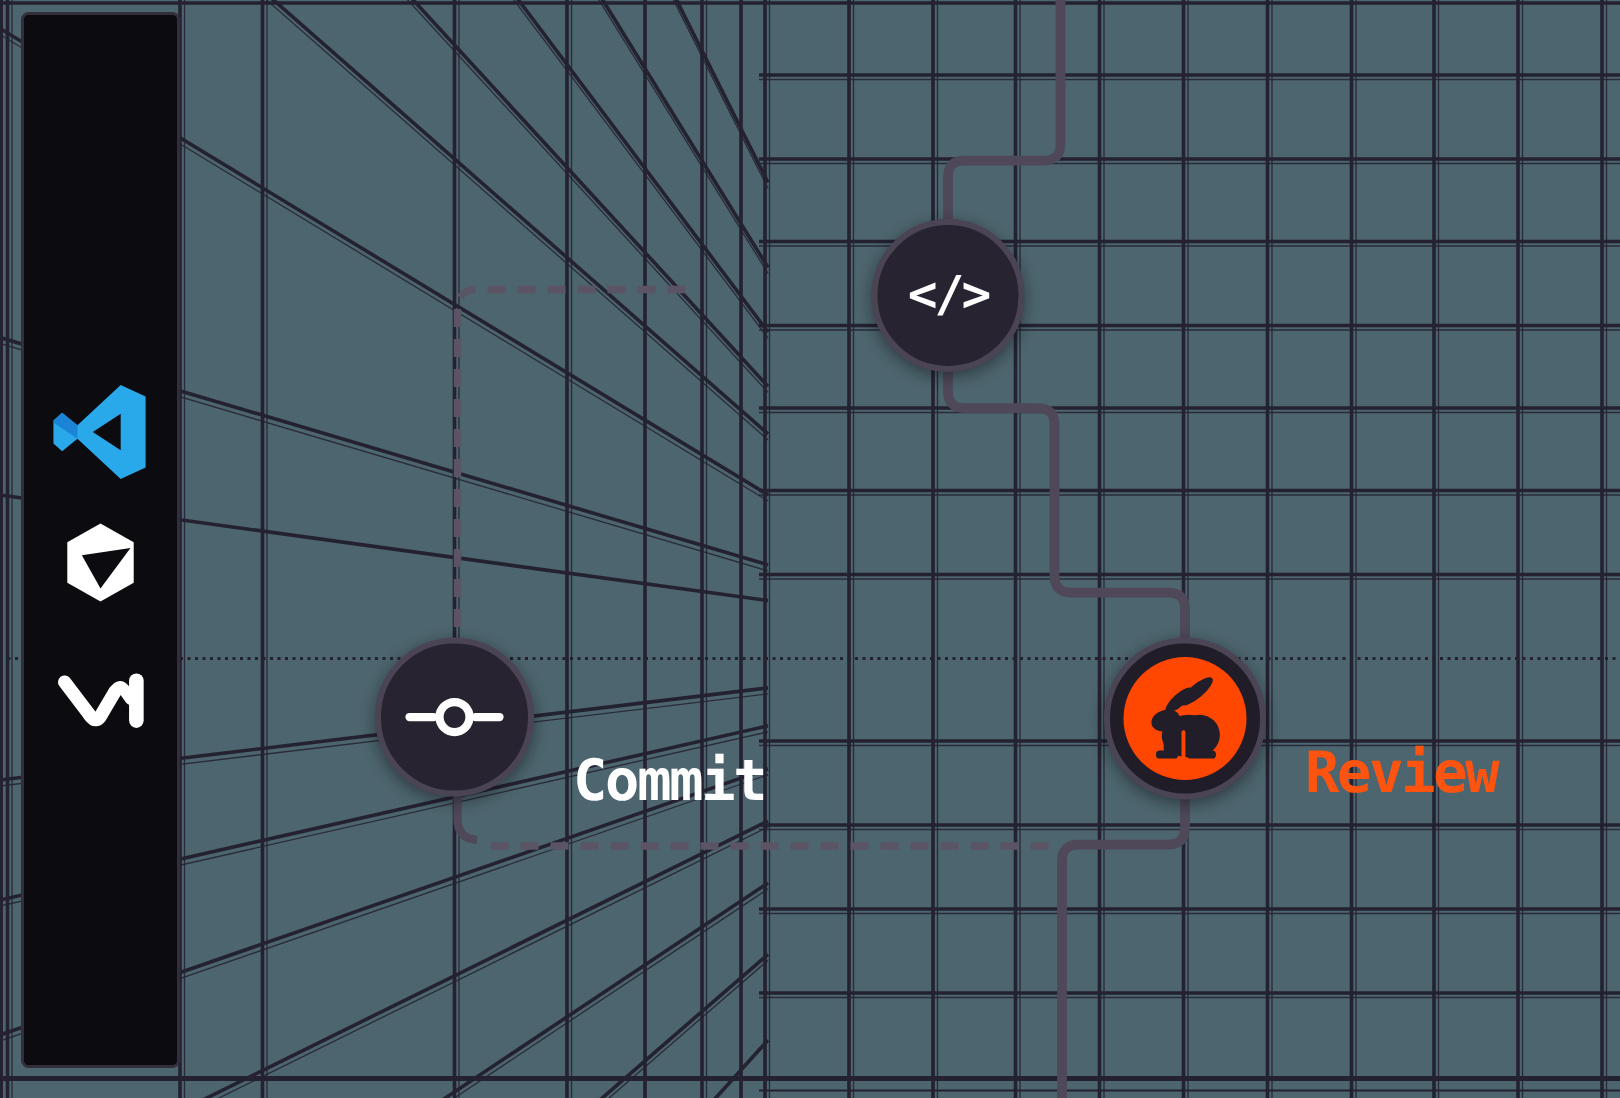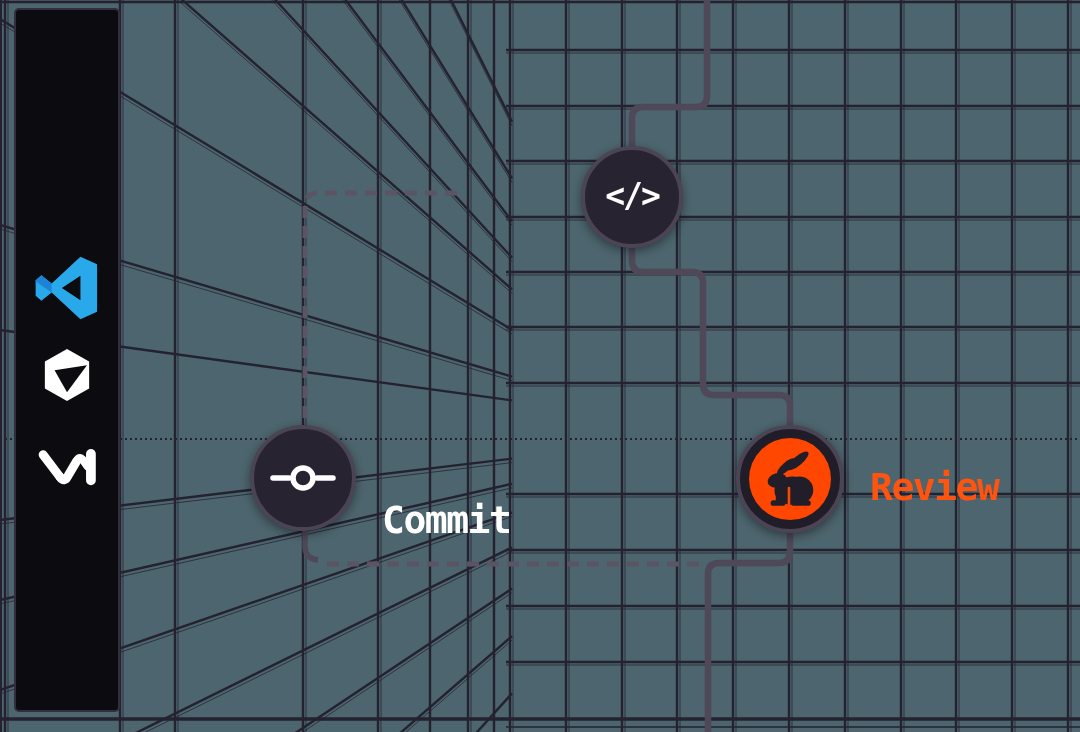--- a/index.html
+++ b/index.html
@@ -38,21 +38,21 @@
   .code-glyph{
     color:#fff;font-size:33px;font-weight:bold;letter-spacing:-2px;
     transform:translateY(-2px);
   }
   .node-label{
     position:absolute;font-size:38px;font-weight:bold;letter-spacing:-1.5px;
     color:#ffffff;z-index:11;white-space:nowrap;line-height:38px;
   }
   #code-label{left:469px;top:177px;}
   #commit-label{left:382px;top:460px;margin-top:41px;}
-  #review-label{left:870px;top:468px;color:#ff5310;}
+  #review-label{left:870px;top:496px;color:#ff5310;}
 </style>
 </head>
 <body>
 
 <div id="stage">
 
   <svg class="layer" width="1080" height="732" viewBox="0 0 1080 732">
     <defs>
       <clipPath id="leftclip">
           <rect x="0" y="0" width="513" height="732"></rect>

